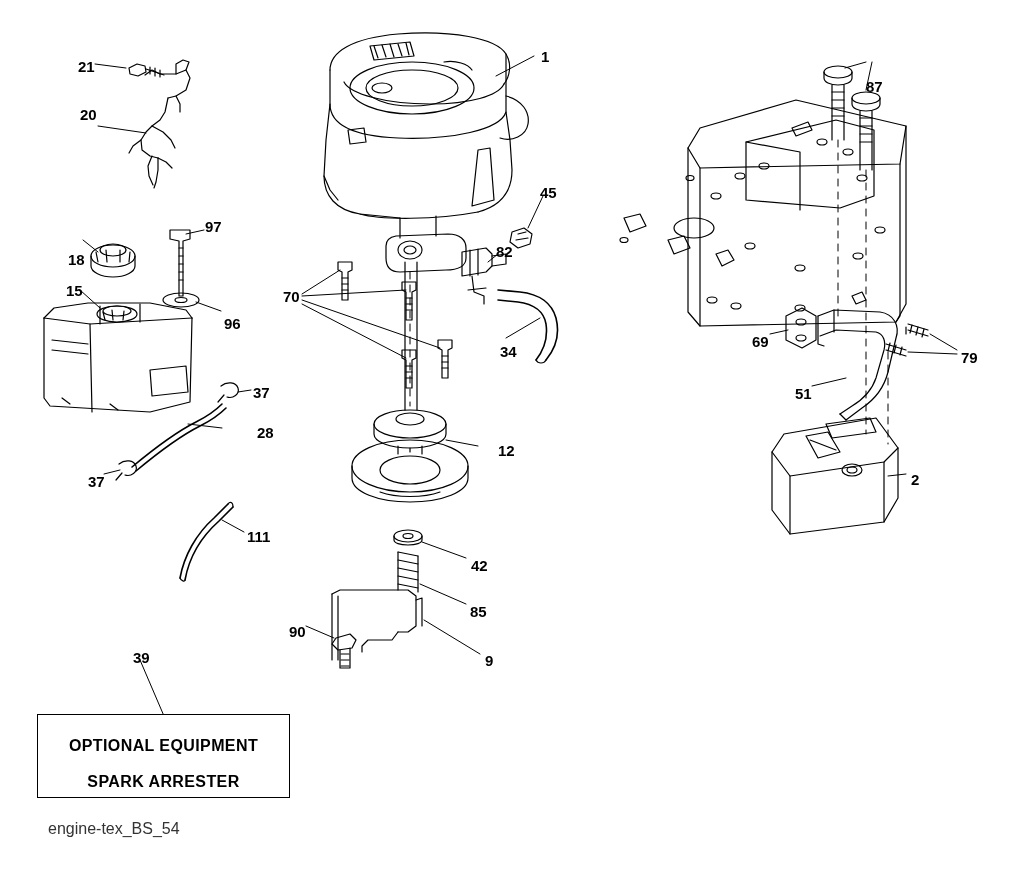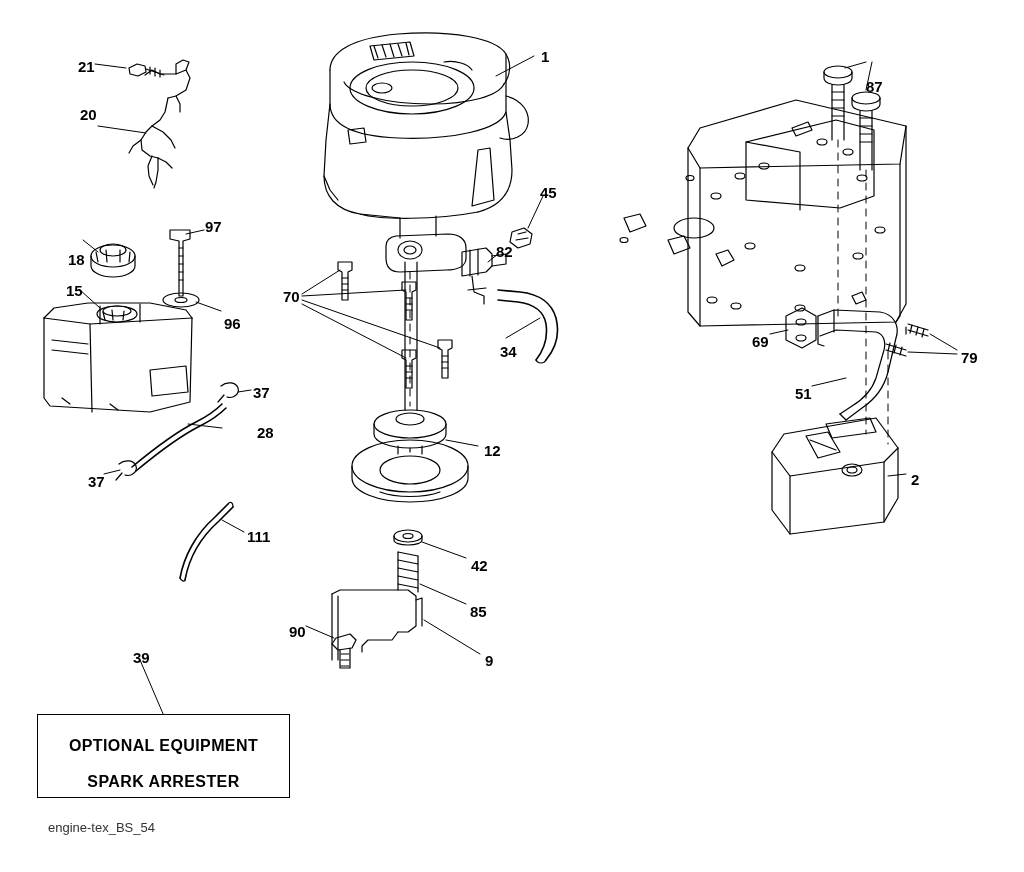--- a/index.html
+++ b/index.html
@@ -49,21 +49,21 @@
     font-weight: bold;
     letter-spacing: 0.4px;
     color: #000000;
   }
   #optional-box .line1 { top: 22px; }
   #optional-box .line2 { top: 58px; }
   #figure-id {
     position: absolute;
     left: 48px;
     top: 820px;
-    font-size: 13px;
+    font-size: 16px;
     color: #333333;
     font-family: "Liberation Sans", sans-serif;
   }
 </style>
 </head>
 <body>
 
 <div id="page">
 
   <svg class="art" viewBox="0 0 1024 872" xmlns="http://www.w3.org/2000/svg">
@@ -394,21 +394,21 @@
       <div class="callout" style="left: 496px; top: 244px;">82</div>
       <div class="callout" style="left: 66px; top: 283px;">15</div>
       <div class="callout" style="left: 283px; top: 289px;">70</div>
       <div class="callout" style="left: 224px; top: 316px;">96</div>
       <div class="callout" style="left: 500px; top: 344px;">34</div>
       <div class="callout" style="left: 752px; top: 334px;">69</div>
       <div class="callout" style="left: 961px; top: 350px;">79</div>
       <div class="callout" style="left: 253px; top: 385px;">37</div>
       <div class="callout" style="left: 795px; top: 386px;">51</div>
       <div class="callout" style="left: 225px; top: 425px; margin-left: 32px;">28</div>
-      <div class="callout" style="left: 484px; top: 443px;">12</div>
+      <div class="callout" style="left: 498px; top: 443px;">12</div>
       <div class="callout" style="left: 88px; top: 474px;">37</div>
       <div class="callout" style="left: 911px; top: 472px;">2</div>
       <div class="callout" style="left: 247px; top: 529px;">111</div>
       <div class="callout" style="left: 471px; top: 558px;">42</div>
       <div class="callout" style="left: 470px; top: 604px;">85</div>
       <div class="callout" style="left: 289px; top: 624px;">90</div>
       <div class="callout" style="left: 485px; top: 653px;">9</div>
       <div class="callout" style="left: 133px; top: 650px;">39</div>
     </div>
 

